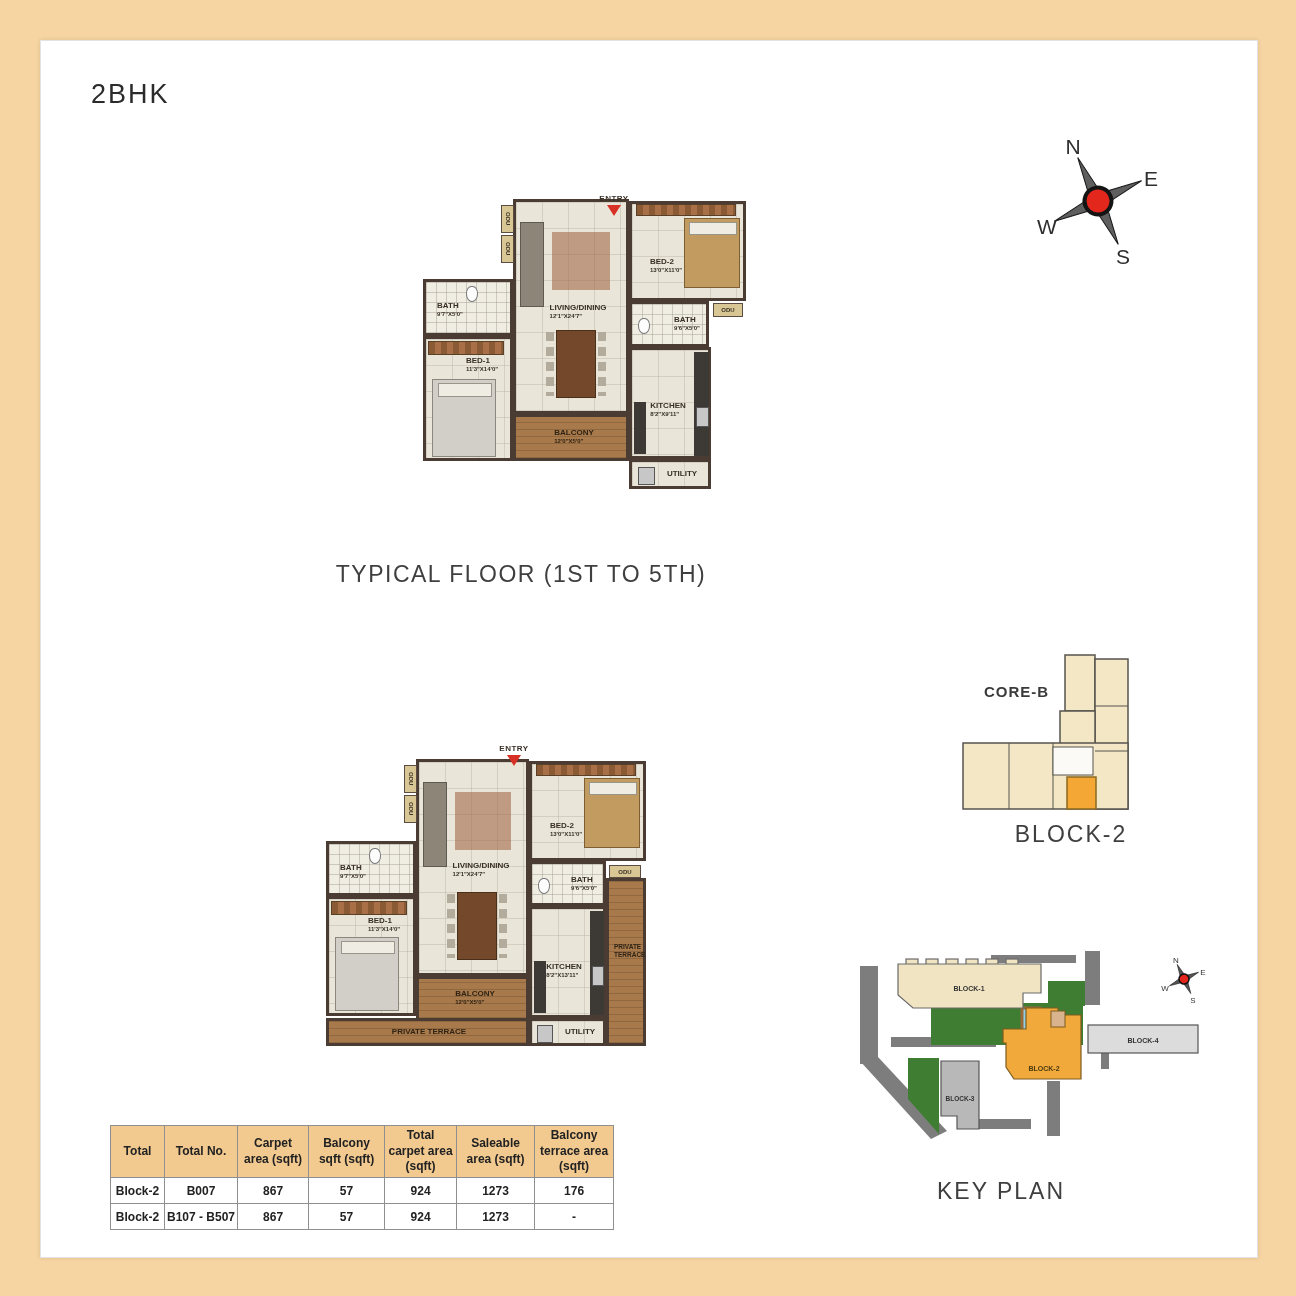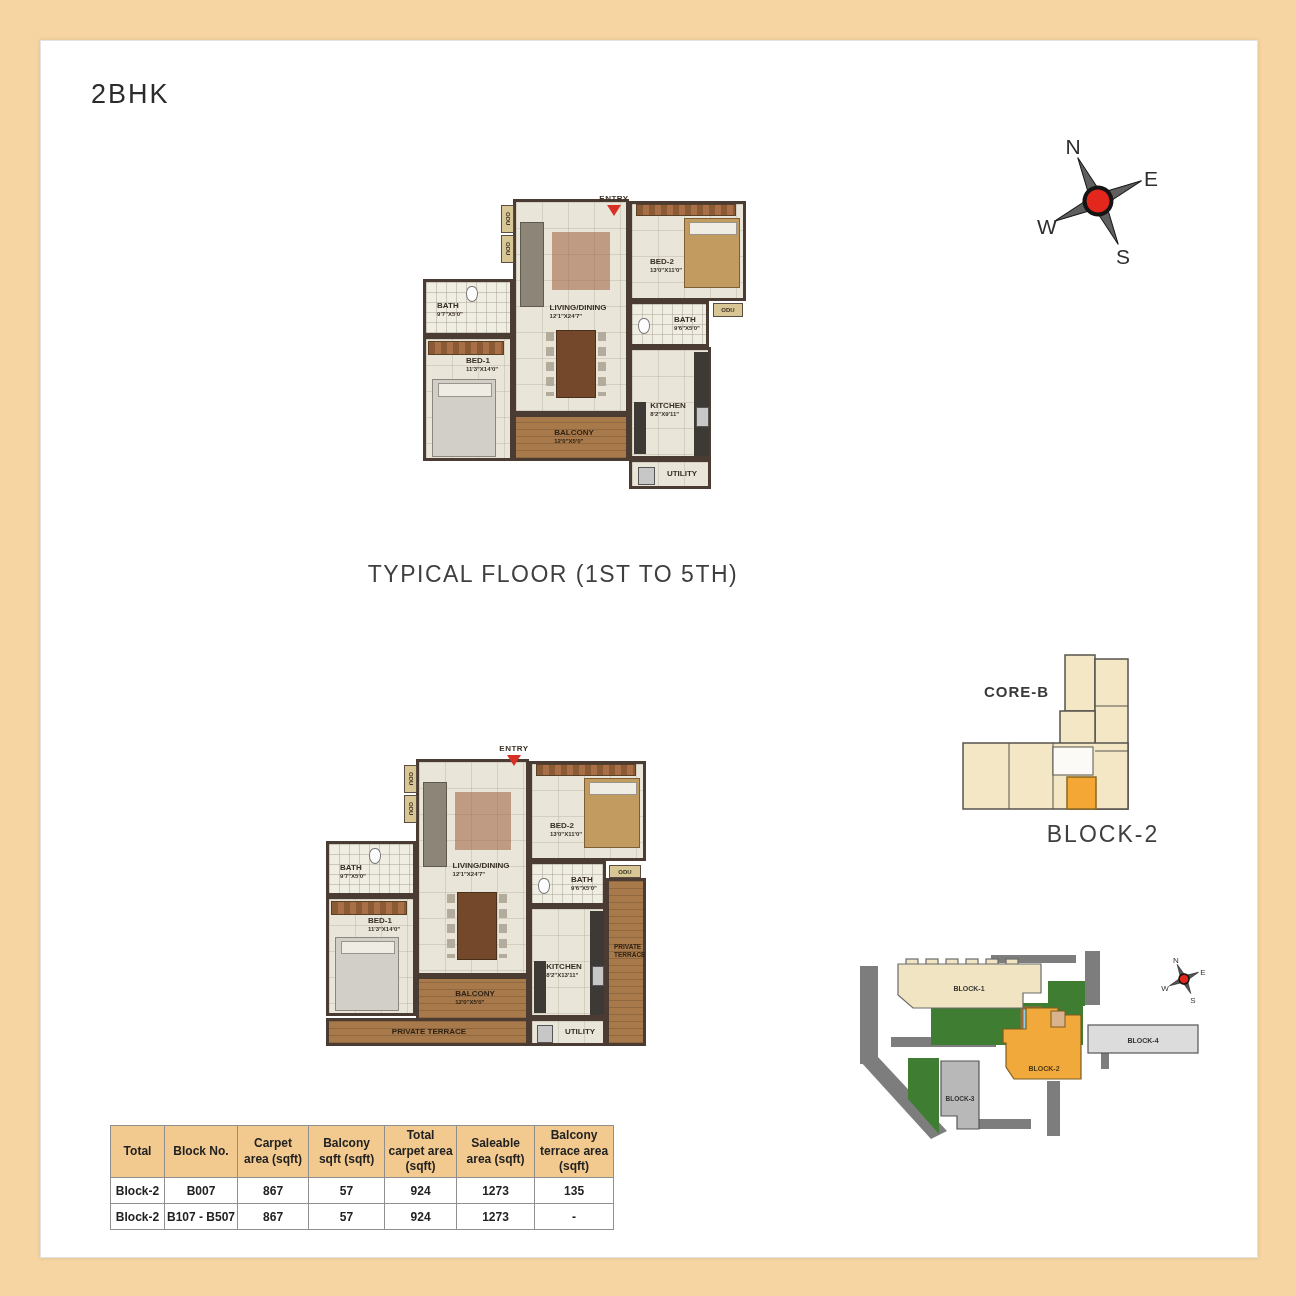--- a/index.html
+++ b/index.html
@@ -11,21 +11,21 @@
   }
   .sheet{
     position:absolute;left:40px;top:40px;width:1216px;height:1216px;
     background:#ffffff;border:1px solid #e3e3e3;box-shadow:0 0 4px rgba(0,0,0,.12);
   }
   .abs{position:absolute;}
   .page-title{
     position:absolute;left:50px;top:38px;font-size:27px;color:#2b2b2b;letter-spacing:2px;
   }
   .caption{
-    position:absolute;font-size:23px;color:#3f3f3f;letter-spacing:1.5px;text-align:center;margin-left:32px;
+    position:absolute;font-size:23px;color:#3f3f3f;letter-spacing:1.5px;text-align:center;
   }
   
   .plan{position:absolute;}
   .room{
     position:absolute;border:3px solid #4a3c33;box-sizing:border-box;
   }
   .floor{
     background:#e9e5d8;
     background-image:linear-gradient(rgba(170,165,148,.35) 1px,transparent 1px),
                      linear-gradient(90deg,rgba(170,165,148,.35) 1px,transparent 1px);
@@ -381,51 +381,52 @@
         <polygon points="0,16 3,0 -3,0" fill="#555" stroke="#222" stroke-width=".6"></polygon>
         <polygon points="-16,0 0,3 0,-3" fill="#555" stroke="#222" stroke-width=".6"></polygon>
         <circle cx="0" cy="0" r="5" fill="#e2261c" stroke="#111" stroke-width="1.5"></circle>
       </g>
       <text x="325" y="32" font-size="8" fill="#333" text-anchor="middle">N</text>
       <text x="352" y="44" font-size="8" fill="#333" text-anchor="middle">E</text>
       <text x="314" y="60" font-size="8" fill="#333" text-anchor="middle">W</text>
       <text x="342" y="72" font-size="8" fill="#333" text-anchor="middle">S</text>
     </g>
   </svg>
+  <div class="caption" style="left:810px;top:1137px;width:300px;letter-spacing:2px;">KEY PLAN</div>
 
   <table class="area">
     <colgroup>
       <col style="width:54px">
         <col style="width:64px">
         <col style="width:71px">
         <col style="width:76px">
       <col style="width:72px">
         <col style="width:78px">
         <col style="width:79px">
     </colgroup>
     <thead>
       <tr>
         <th>Total</th>
-        <th>Block No.</th>
+        <th>Total No.</th>
         <th>Carpet area (sqft)</th>
         <th>Balcony sqft (sqft)</th>
         <th>Total carpet area (sqft)</th>
         <th>Saleable area (sqft)</th>
         <th>Balcony terrace area (sqft)</th>
       </tr>
     </thead>
     <tbody>
       <tr>
         <td>Block-2</td>
         <td>B007</td>
         <td>867</td>
         <td>57</td>
         <td>924</td>
         <td>1273</td>
-        <td>135</td>
+        <td>176</td>
       </tr>
       <tr>
         <td>Block-2</td>
         <td>B107 - B507</td>
         <td>867</td>
         <td>57</td>
         <td>924</td>
         <td>1273</td>
         <td>-</td>
       </tr>

